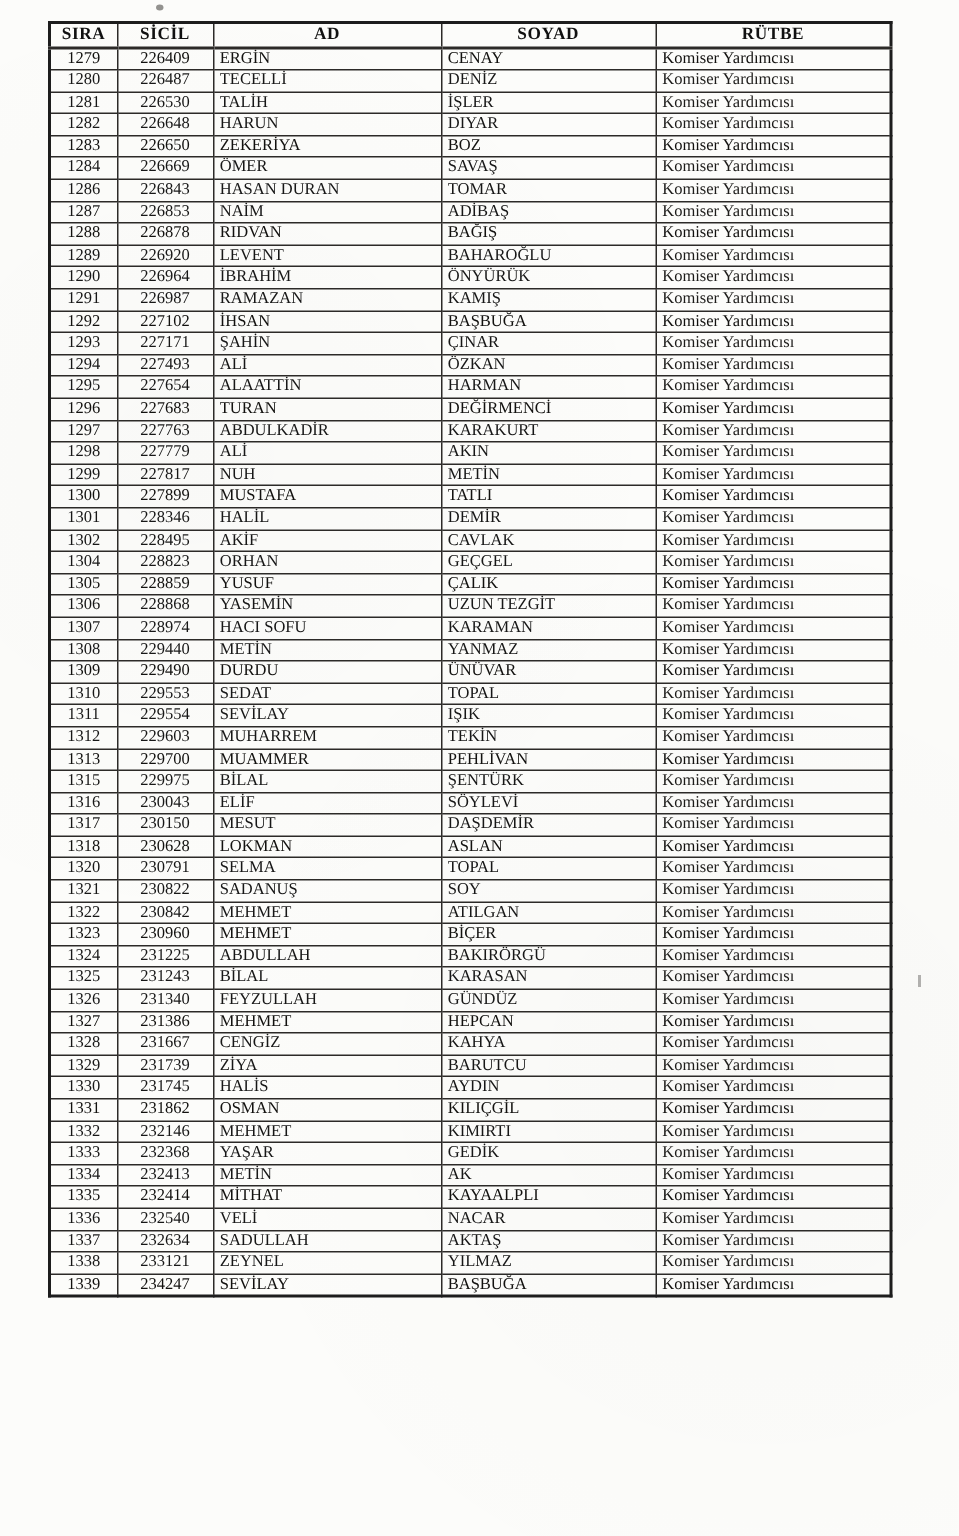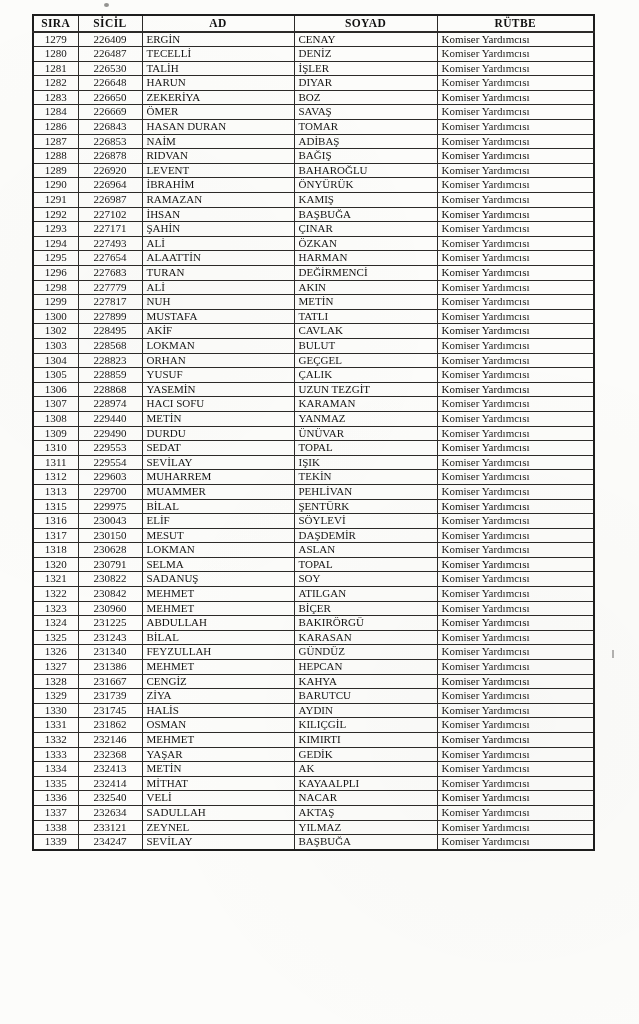--- a/index.html
+++ b/index.html
@@ -219,20 +219,27 @@
           <td class="c4">Komiser Yardımcısı</td>
         </tr>
         <tr>
           <td class="c0">1296</td>
           <td class="c1">227683</td>
           <td class="c2">TURAN</td>
           <td class="c3">DEĞİRMENCİ</td>
           <td class="c4">Komiser Yardımcısı</td>
         </tr>
         <tr>
+          <td class="c0">1297</td>
+          <td class="c1">227763</td>
+          <td class="c2">ABDULKADİR</td>
+          <td class="c3">KARAKURT</td>
+          <td class="c4">Komiser Yardımcısı</td>
+        </tr>
+        <tr>
           <td class="c0">1298</td>
           <td class="c1">227779</td>
           <td class="c2">ALİ</td>
           <td class="c3">AKIN</td>
           <td class="c4">Komiser Yardımcısı</td>
         </tr>
         <tr>
           <td class="c0">1299</td>
           <td class="c1">227817</td>
           <td class="c2">NUH</td>
@@ -240,31 +247,31 @@
           <td class="c4">Komiser Yardımcısı</td>
         </tr>
         <tr>
           <td class="c0">1300</td>
           <td class="c1">227899</td>
           <td class="c2">MUSTAFA</td>
           <td class="c3">TATLI</td>
           <td class="c4">Komiser Yardımcısı</td>
         </tr>
         <tr>
+          <td class="c0">1301</td>
+          <td class="c1">228346</td>
+          <td class="c2">HALİL</td>
+          <td class="c3">DEMİR</td>
+          <td class="c4">Komiser Yardımcısı</td>
+        </tr>
+        <tr>
           <td class="c0">1302</td>
           <td class="c1">228495</td>
           <td class="c2">AKİF</td>
           <td class="c3">CAVLAK</td>
-          <td class="c4">Komiser Yardımcısı</td>
-        </tr>
-        <tr>
-          <td class="c0">1303</td>
-          <td class="c1">228568</td>
-          <td class="c2">LOKMAN</td>
-          <td class="c3">BULUT</td>
           <td class="c4">Komiser Yardımcısı</td>
         </tr>
         <tr>
           <td class="c0">1304</td>
           <td class="c1">228823</td>
           <td class="c2">ORHAN</td>
           <td class="c3">GEÇGEL</td>
           <td class="c4">Komiser Yardımcısı</td>
         </tr>
         <tr>

